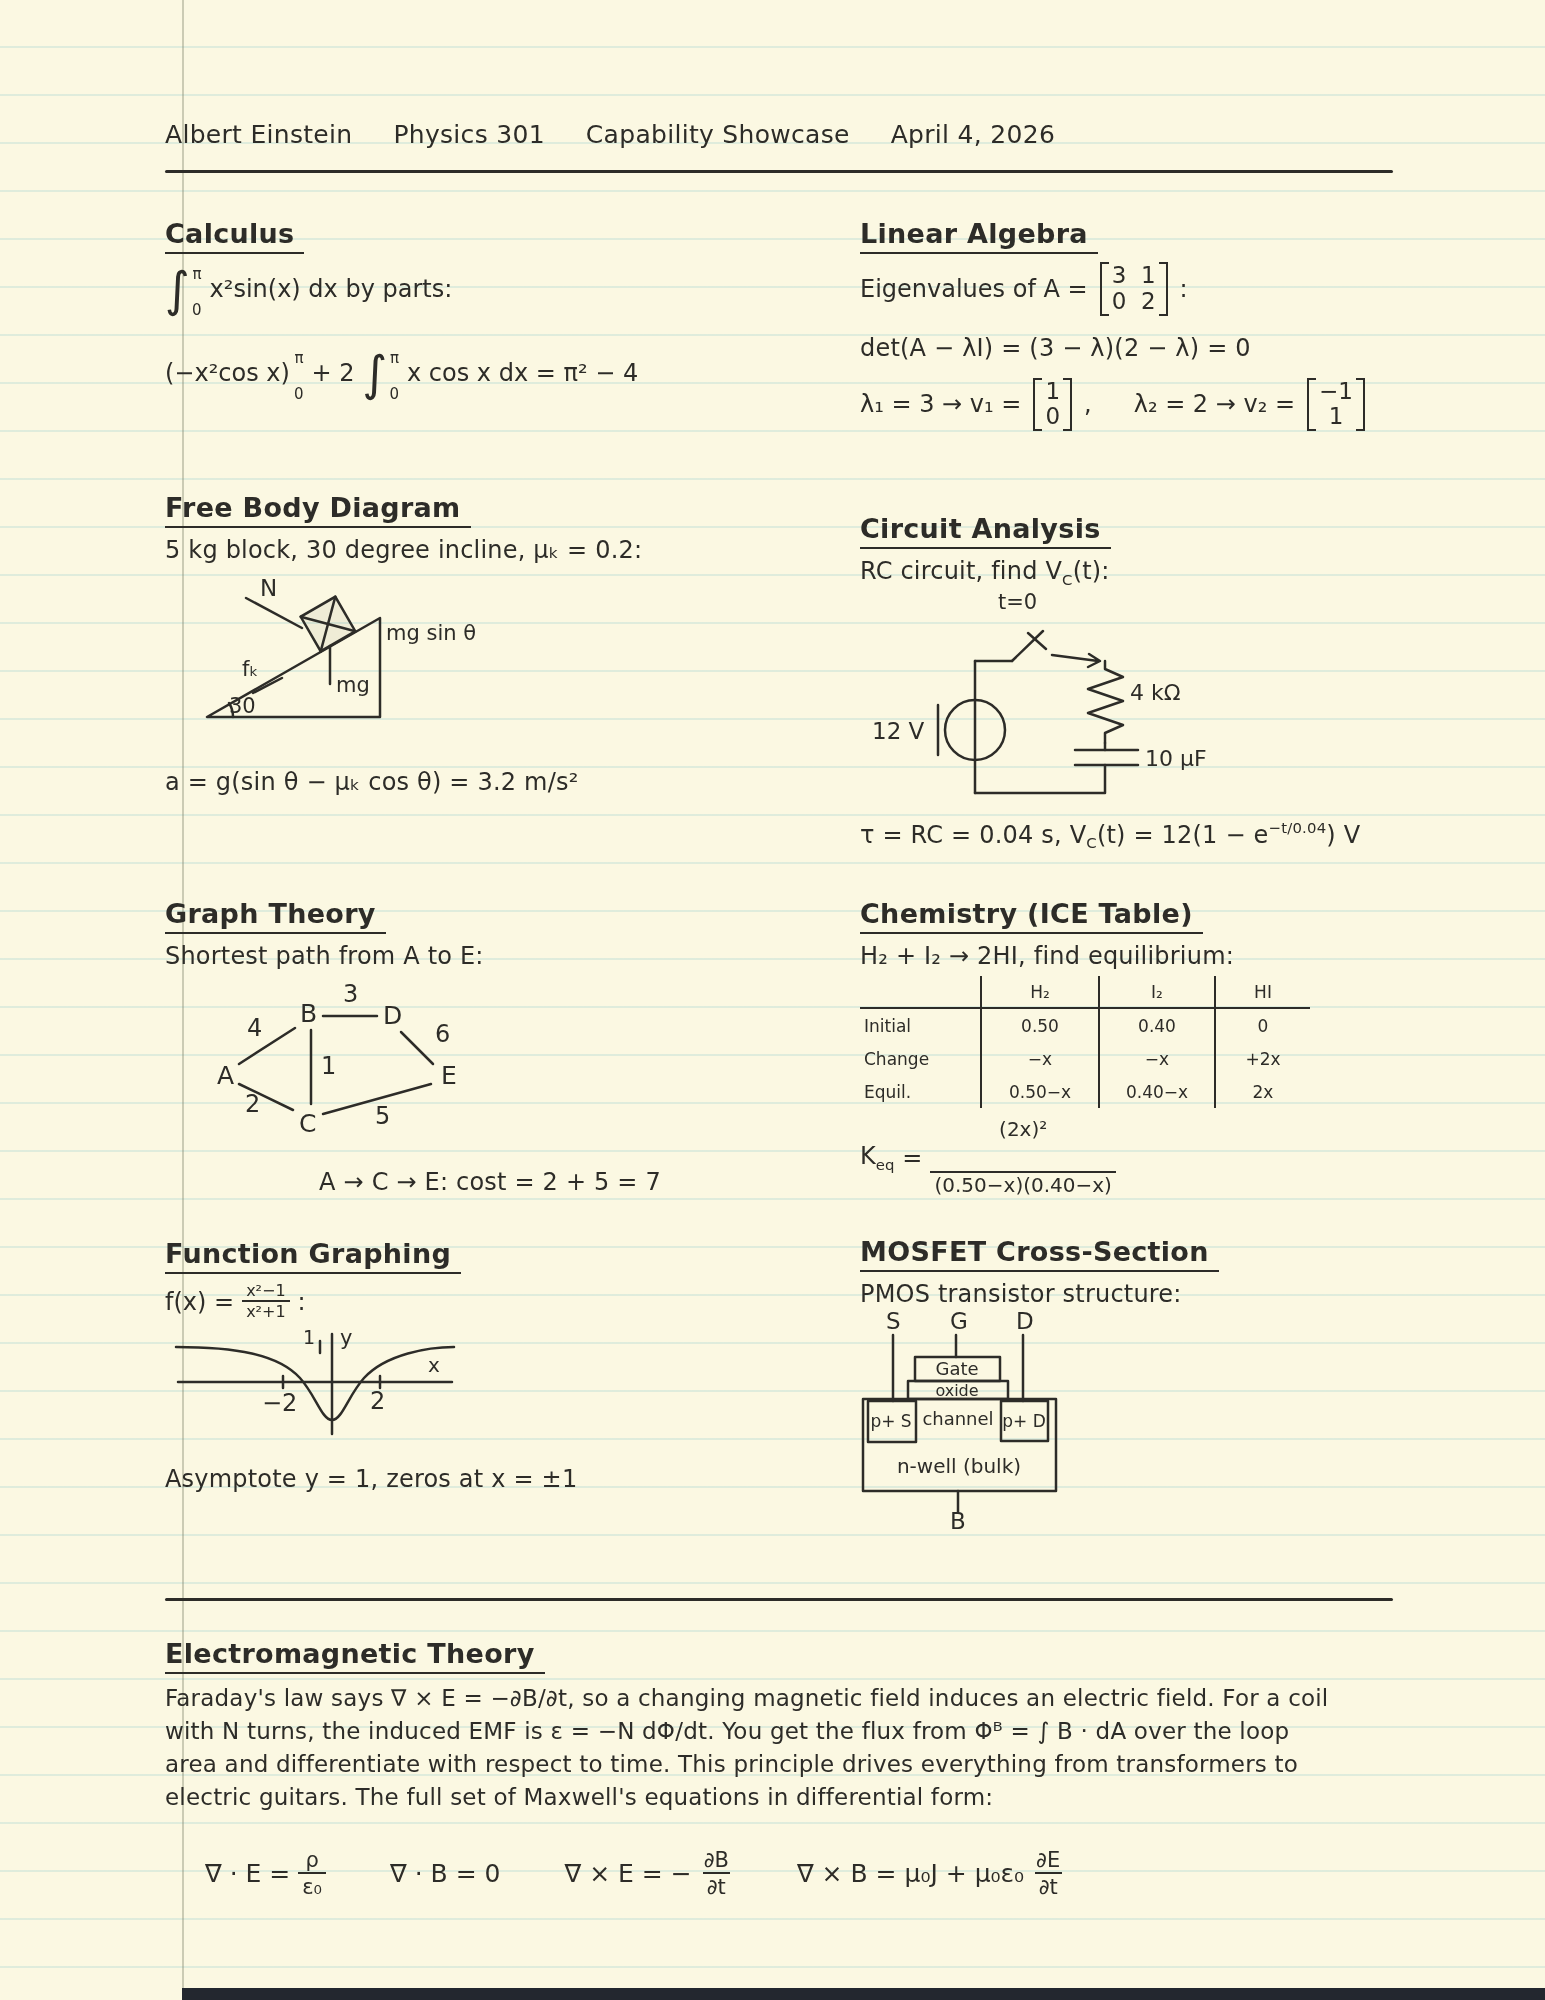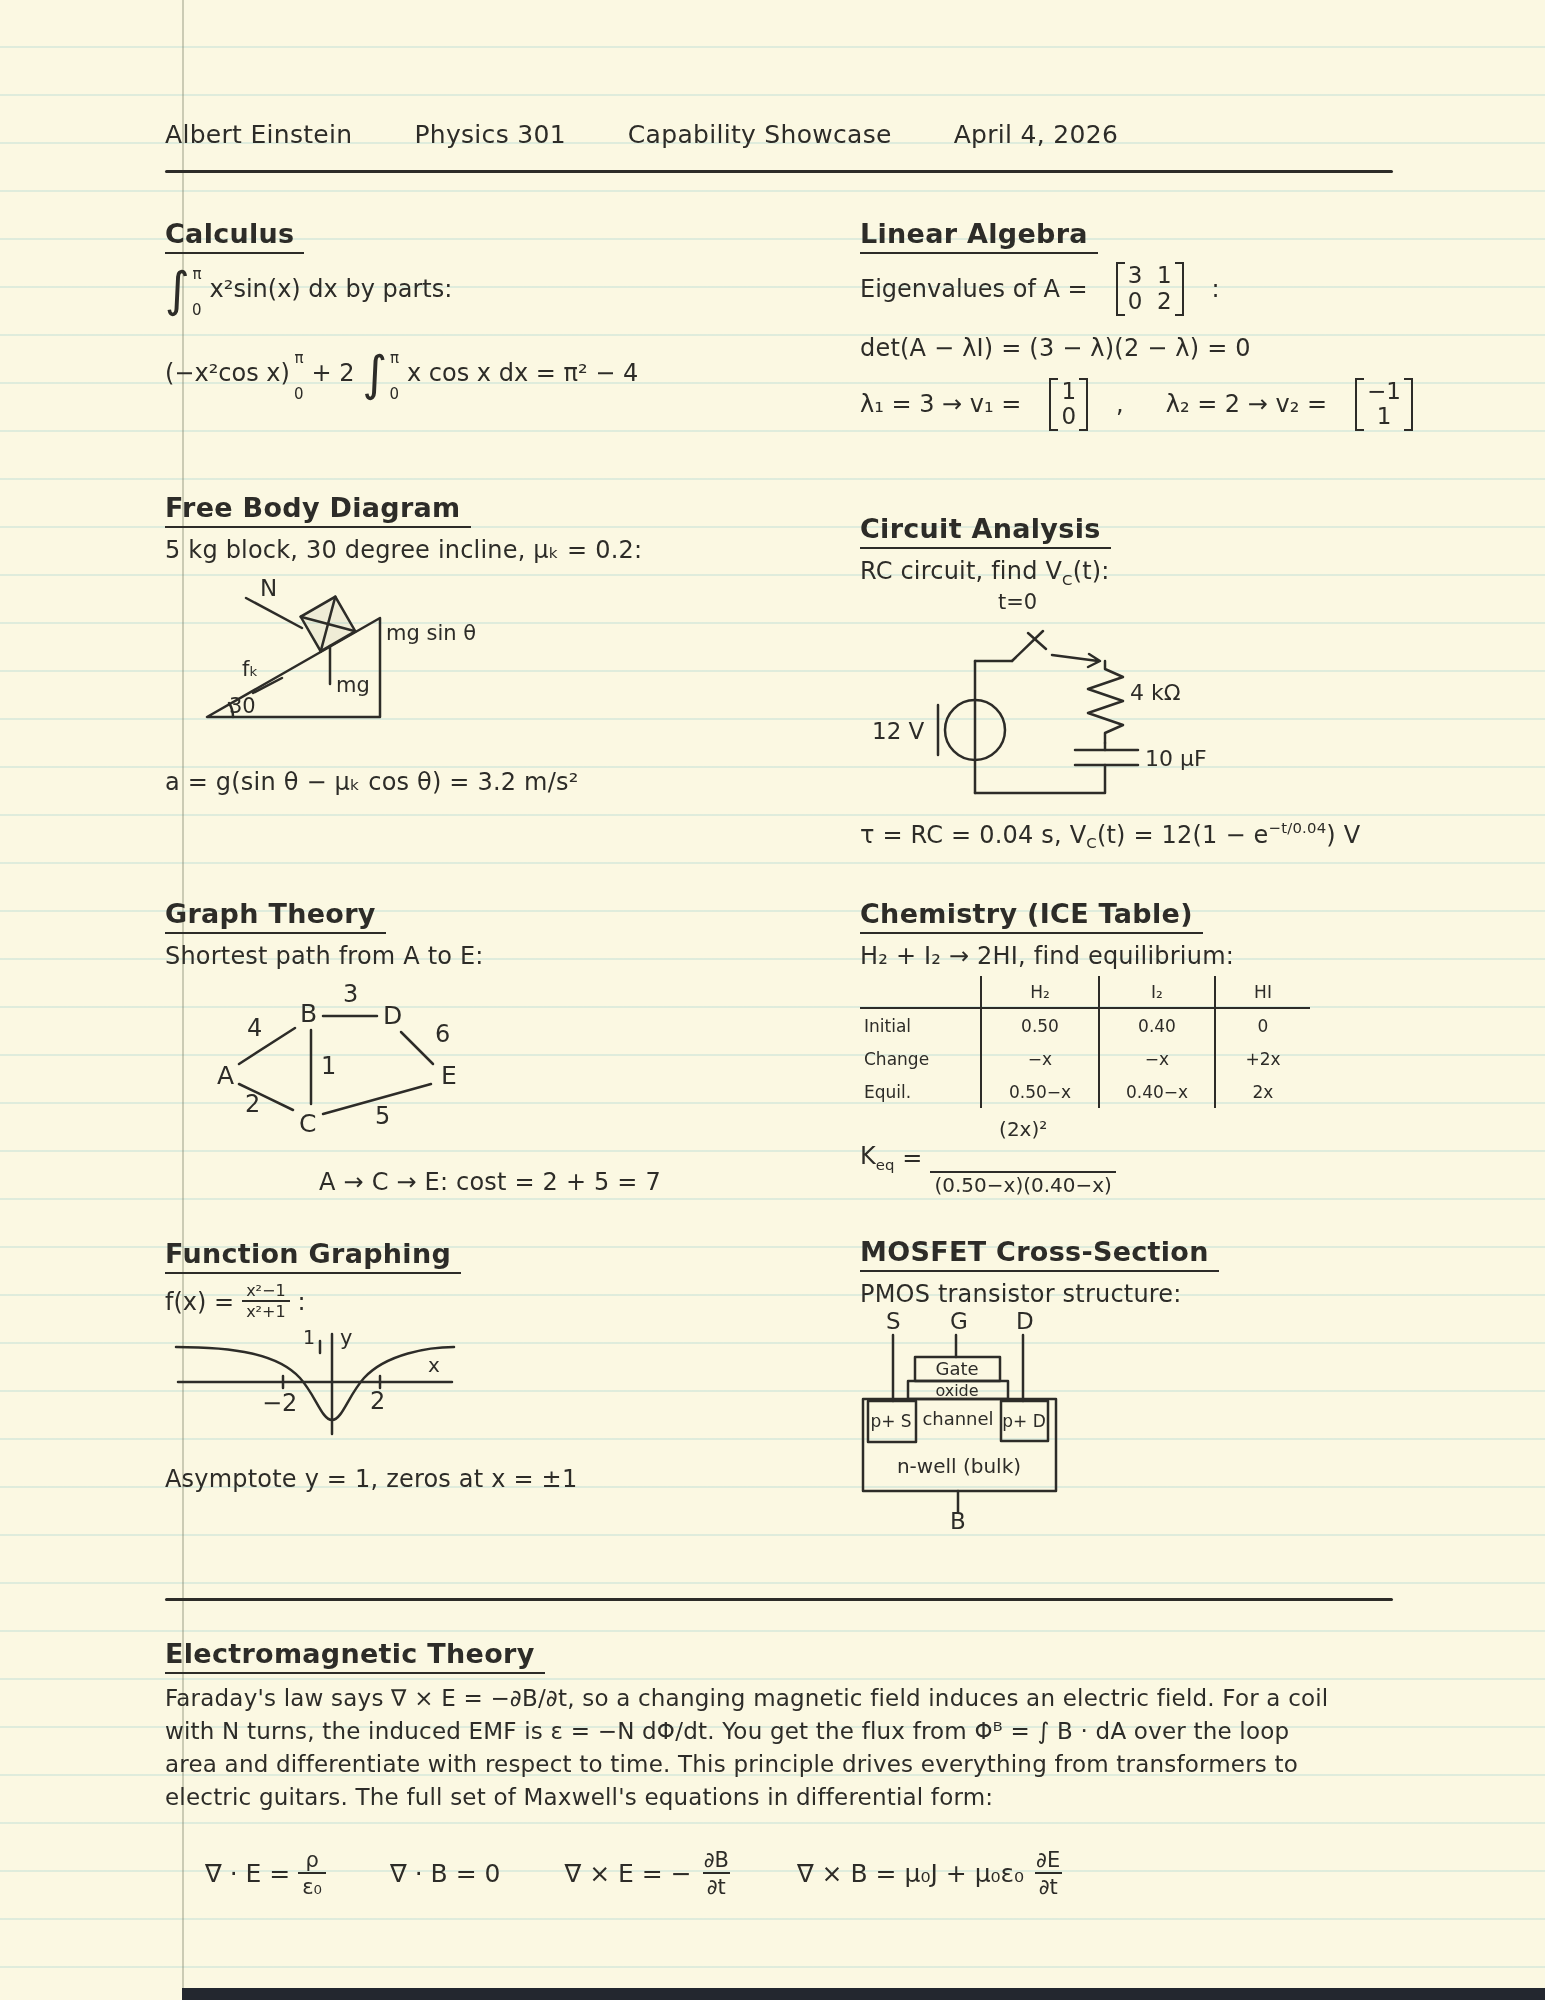--- a/index.html
+++ b/index.html
@@ -34,30 +34,30 @@
   .sub{font-size:0.62em;vertical-align:-0.38em;}
   .sup{font-size:0.62em;vertical-align:0.65em;}
   
   .intwrap{display:inline-flex;align-items:center;}
   .int{font-size:48px;line-height:1;font-weight:400;}
   .bnds{display:inline-flex;flex-direction:column;justify-content:space-between;height:54px;font-size:15px;margin-left:2px;transform:translateY(3px);}
   .bnds .up{align-self:flex-end;}
   .bnds .dn{align-self:flex-start;}
   
   .mx{display:inline-flex;flex-direction:column;align-items:center;position:relative;
-      padding:1px 12px;line-height:1.12;font-size:23px;white-space:pre;margin:0 20px;}
+      padding:1px 12px;line-height:1.12;font-size:23px;white-space:pre;margin:0 4px;}
   .mx::before,.mx::after{content:"";position:absolute;top:0;bottom:0;width:7px;border:2.5px solid var(--ink);}
   .mx::before{left:0;border-right:none;}
   .mx::after{right:0;border-left:none;}
   
   .frac{display:inline-flex;flex-direction:column;align-items:center;vertical-align:middle;line-height:1.15;}
   .frac .den{border-top:2.5px solid var(--ink);padding:1px 4px 0 4px;}
   .frac .num{padding:0 4px;}
   
-  #header{position:absolute;left:165px;top:120px;display:flex;gap:62px;font-size:25px;letter-spacing:0.3px;align-items:flex-end;}
+  #header{position:absolute;left:165px;top:120px;display:flex;gap:41px;font-size:25px;letter-spacing:0.3px;align-items:flex-end;}
   
   .ice{display:grid;grid-template-columns:120px 118px 116px 96px;font-size:17px;margin-top:6px;}
   .ice .c{padding:2px 6px;min-height:33px;display:flex;align-items:center;justify-content:center;}
   .ice .lblc{justify-content:flex-start;padding-left:4px;}
   .ice .hdr{border-bottom:2.5px solid var(--ink);}
   .ice .vb{border-left:2.5px solid var(--ink);}
   svg{overflow:visible;}
   svg path,svg line,svg polyline,svg rect,svg circle{stroke:var(--ink);stroke-width:2.5;fill:none;stroke-linecap:round;stroke-linejoin:round;}
   svg text{fill:var(--ink);font-family:"DejaVu Sans",sans-serif;stroke:none;}
   .em-par{font-size:23px;line-height:33px;letter-spacing:0.2px;}

